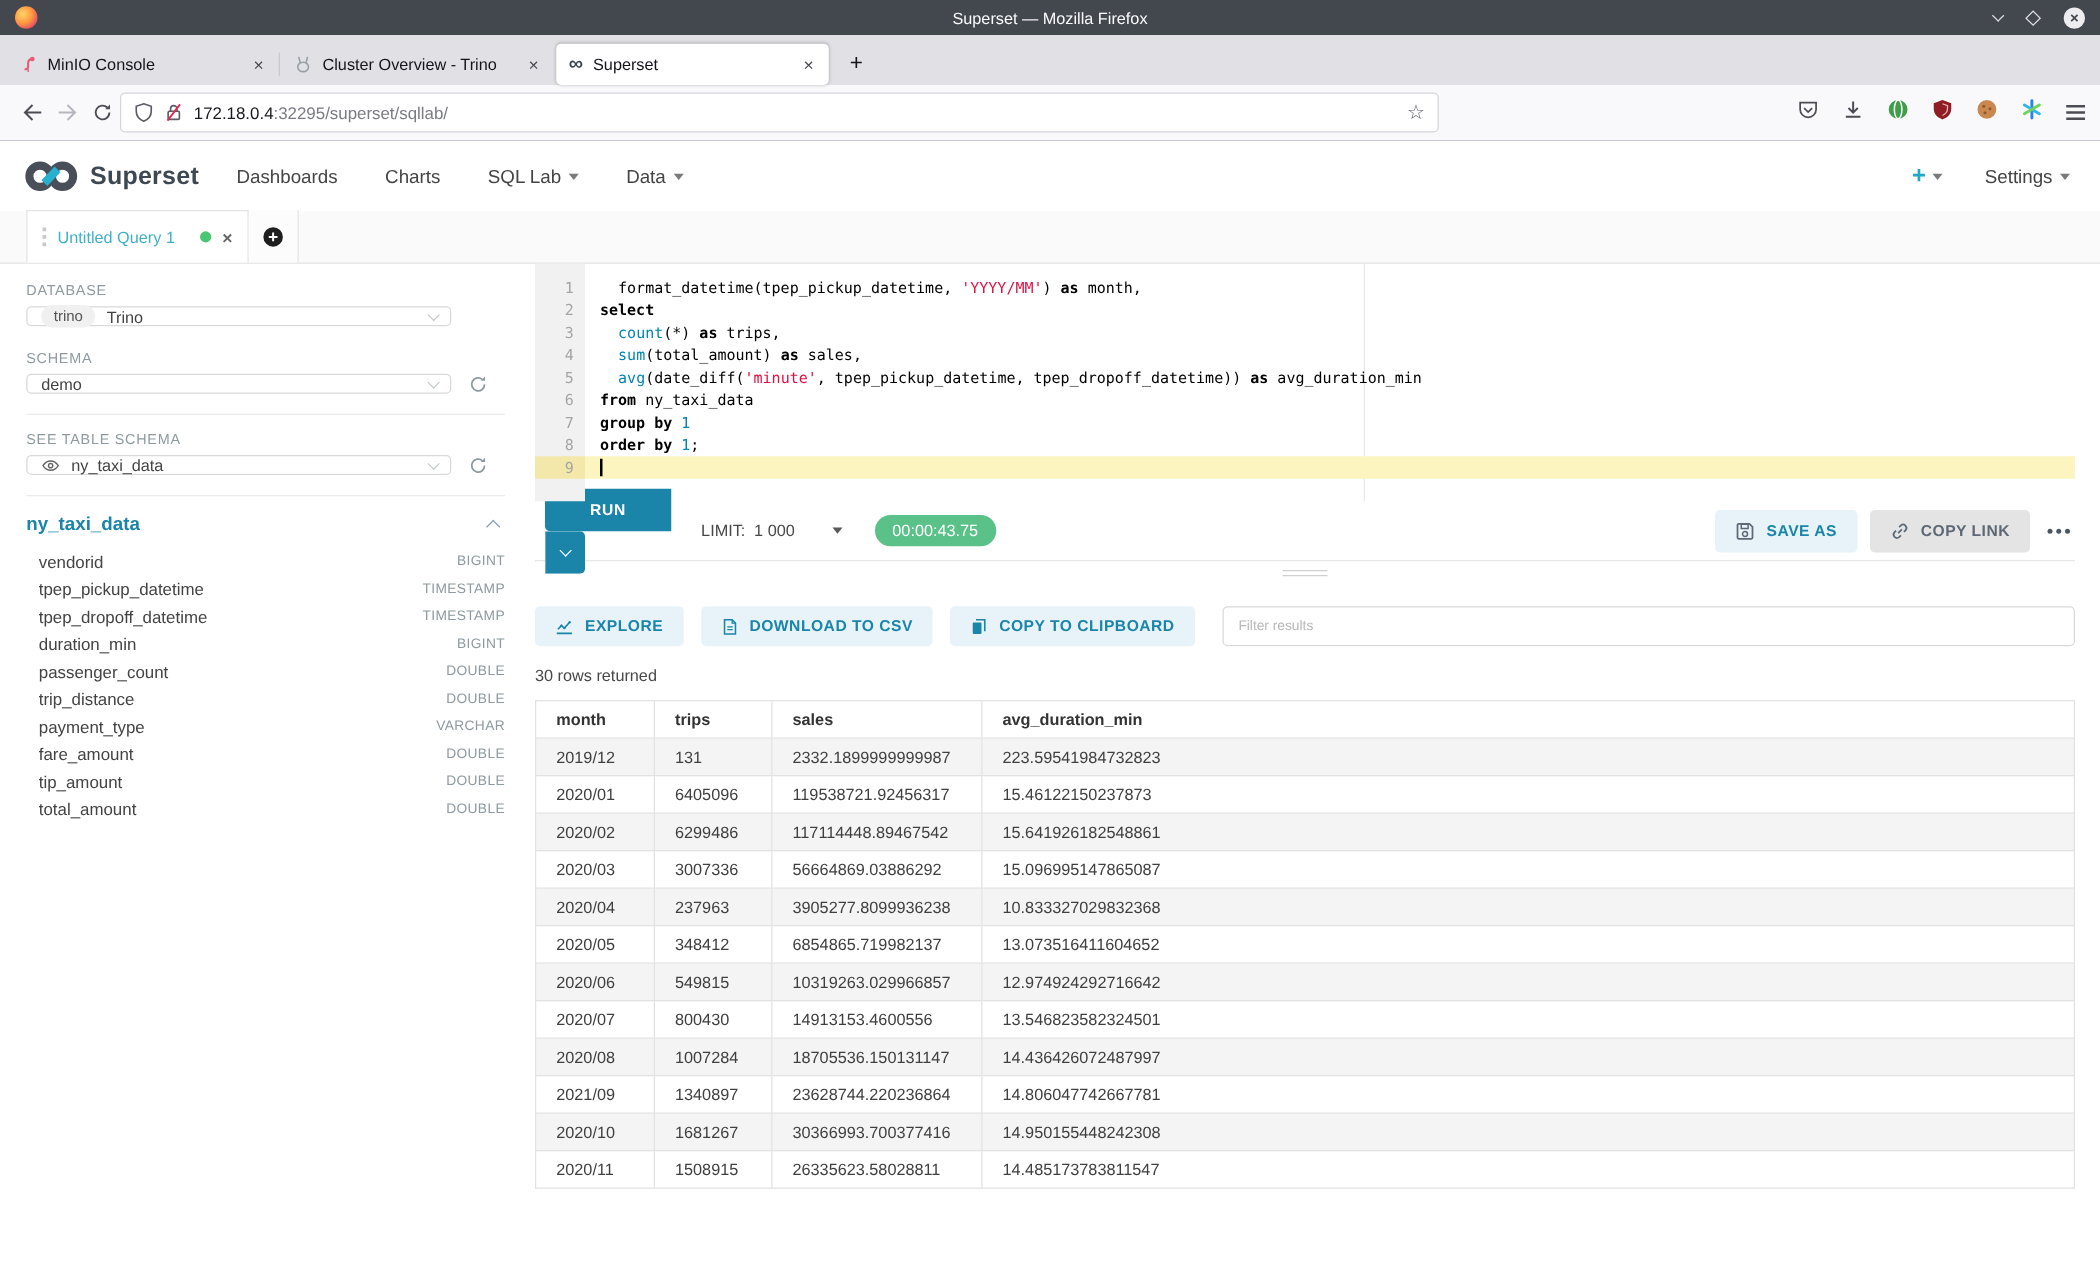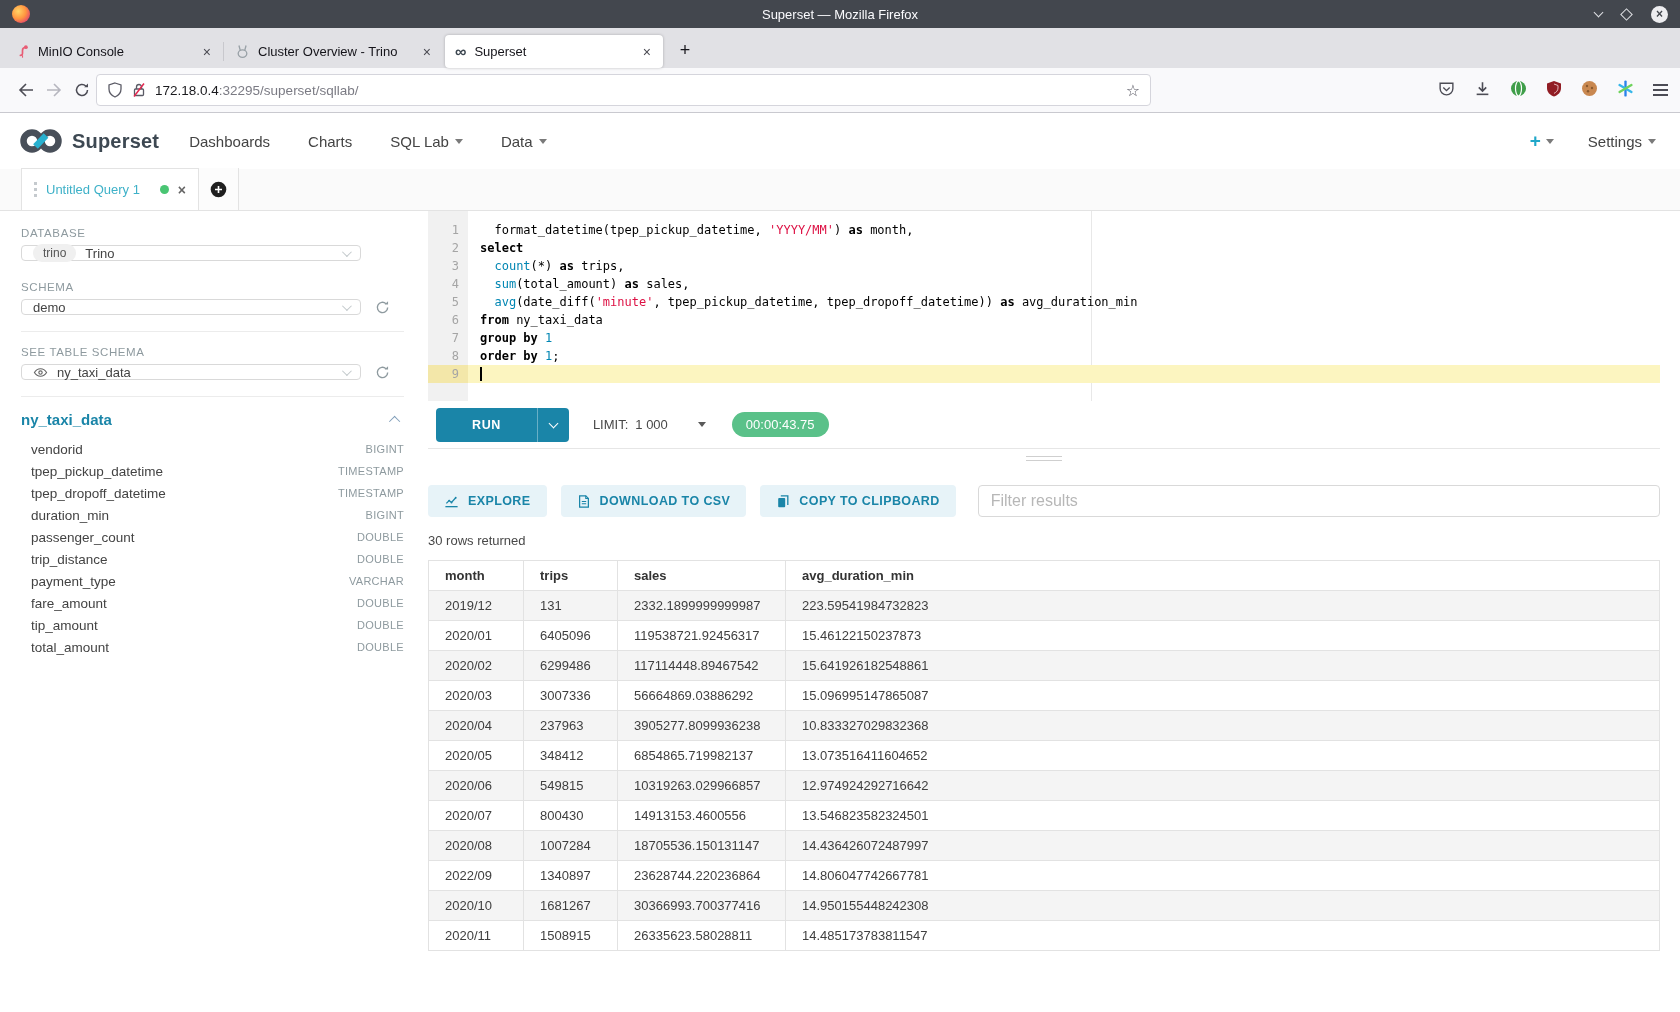--- a/index.html
+++ b/index.html
@@ -87,21 +87,21 @@
   .cline { position:relative; height:18px; white-space:pre; padding-left:12px; }
   .cline.active { background:#fcf5c0; }
   .tk-kw { font-weight:bold; color:#000; }
   .tk-fn { color:#0086b3; }
   .tk-str { color:#dd1144; }
   .tk-num { color:#0086b3; }
   .cursor { display:inline-block; width:2px; height:14px; background:#000; vertical-align:text-bottom; }
 
   
   .sql-toolbar { height:48px; border-bottom:1px solid #e6e6e6; display:flex; align-items:center; }
-  .run-group { display:inline-flex; margin-left:8px; }
+  .run-group { display:inline-flex; margin-left:8px;flex-direction:column; }
   .run-main { background:#1a85a8; color:#fff; font-weight:bold; font-size:12.5px; letter-spacing:.6px; height:34px; padding:0 36px; border-radius:4px 0 0 4px; display:flex; align-items:center; }
   .run-caret { background:#1a85a8; width:32px; height:34px; border-left:1px solid rgba(255,255,255,.35); border-radius:0 4px 4px 0; display:flex; align-items:center; justify-content:center; }
   .run-caret .chev { border-color:#fff; margin-top:-3px; }
   .limit { margin-left:24px; display:flex; align-items:center; font-size:13px; color:#484848; }
   .limit .lv { margin-left:7px; }
   .limit .caret-down { margin-left:30px; border-top-color:#595959; }
   .timer { margin-left:26px; background:#5ac189; color:#fff; font-size:13px; padding:5px 14px; border-radius:15px; }
   .tb-right { margin-left:auto; display:flex; align-items:center; gap:10px; }
   .btn-light { height:34px; padding:0 16px; border-radius:4px; display:flex; align-items:center; gap:9px; font-size:12.5px; font-weight:bold; letter-spacing:.4px; }
   .btn-saveas { background:#e7f3f8; color:#1a85a8; }
@@ -112,21 +112,21 @@
   
   .rhandle { height:18px; display:flex; flex-direction:column; align-items:center; justify-content:center; gap:3px; }
   .rhandle i { width:36px; height:1px; background:#cfcfcf; }
 
   
   .rtabs { height:34px; border-bottom:1px solid #ececec; display:flex; gap:36px; }
   .rtab { font-size:12.5px; color:#4a4a4a; letter-spacing:.3px; padding-top:9px; }
   .rtab.active { font-weight:bold; border-bottom:2px solid #1a85a8; }
   .actions { margin-top:18px; display:flex; align-items:center; gap:14px; }
   .btn-action { height:32px; padding:0 16px; background:#e7f3f8; color:#1a85a8; border-radius:4px; display:flex; align-items:center; gap:9px; font-size:12.5px; font-weight:bold; letter-spacing:.4px; }
-  .filter-input { flex:1; margin-left:8px; height:32px; border:1px solid #d9d9d9; border-radius:4px; padding:0 12px; font-size:16px; color:#434343; font-family:"Liberation Sans","DejaVu Sans",sans-serif; outline:none; }
+  .filter-input { flex:1; margin-left:8px; height:32px; border:1px solid #d9d9d9; border-radius:4px; padding:0 12px; font-size:11px; color:#434343; font-family:"Liberation Sans","DejaVu Sans",sans-serif; outline:none; }
   .filter-input::placeholder { color:#b7b7b7; }
   .rowcount { margin-top:16px; font-size:13px; color:#484848; }
 
   table.results { margin-top:12px; width:100%; border-collapse:collapse; }
   table.results th, table.results td { border:1px solid #e2e2e2; padding:7px 16px; text-align:left; font-size:13px; color:#3f3f3f; height:17px; white-space:nowrap; }
   table.results th { font-weight:bold; color:#333; }
   table.results tr.alt td { background:#f4f4f4; }
   col.c1 { width:95px; } col.c2 { width:94px; } col.c3 { width:168px; }
 </style>
 </head>
@@ -424,20 +424,43 @@
         <span class="run-caret">
             <span class="chev"></span>
           </span>
       </span>
       <span class="limit">
         <span>LIMIT:</span>
         <span class="lv">1 000</span>
         <span class="caret-down"></span>
       </span>
       <span class="timer">00:00:43.75</span>
+      <span class="tb-right">
+        <span class="btn-light btn-saveas">
+          <svg width="16" height="16" viewBox="0 0 16 16">
+              <path d="M2 3a1 1 0 0 1 1-1h8.5L14 4.5V13a1 1 0 0 1-1 1H3a1 1 0 0 1-1-1z" fill="none" stroke="#5d6876" stroke-width="1.4"></path>
+              <rect x="5" y="2.4" width="5.5" height="3.4" fill="none" stroke="#5d6876" stroke-width="1.2"></rect>
+              <circle cx="8" cy="10.2" r="2" fill="none" stroke="#5d6876" stroke-width="1.2"></circle>
+            </svg>
+          <span>SAVE AS</span>
+        </span>
+        <span class="btn-light btn-copylink">
+          <svg width="16" height="16" viewBox="0 0 16 16">
+              <path d="M6.5 9.5l3-3" stroke="#5d6876" stroke-width="1.4"></path>
+              <path d="M7.3 4.7l1.4-1.4a2.7 2.7 0 0 1 3.8 3.8L11.1 8.5" fill="none" stroke="#5d6876" stroke-width="1.4"></path>
+              <path d="M8.7 11.3l-1.4 1.4a2.7 2.7 0 0 1-3.8-3.8L4.9 7.5" fill="none" stroke="#5d6876" stroke-width="1.4"></path>
+            </svg>
+          <span>COPY LINK</span>
+        </span>
+        <span class="btn-more">
+            <i></i>
+            <i></i>
+            <i></i>
+          </span>
+      </span>
     </div>
 
     <div class="rhandle">
         <i></i>
         <i></i>
       </div>
 
 
     <div class="actions" id="actions-row">
       <span class="btn-action">
@@ -540,21 +563,21 @@
             <td>14913153.4600556</td>
             <td>13.546823582324501</td>
           </tr>
           <tr class="alt">
             <td>2020/08</td>
             <td>1007284</td>
             <td>18705536.150131147</td>
             <td>14.436426072487997</td>
           </tr>
           <tr>
-            <td>2022/09</td>
+            <td>2021/09</td>
             <td>1340897</td>
             <td>23628744.220236864</td>
             <td>14.806047742667781</td>
           </tr>
           <tr class="alt">
             <td>2020/10</td>
             <td>1681267</td>
             <td>30366993.700377416</td>
             <td>14.950155448242308</td>
           </tr>

